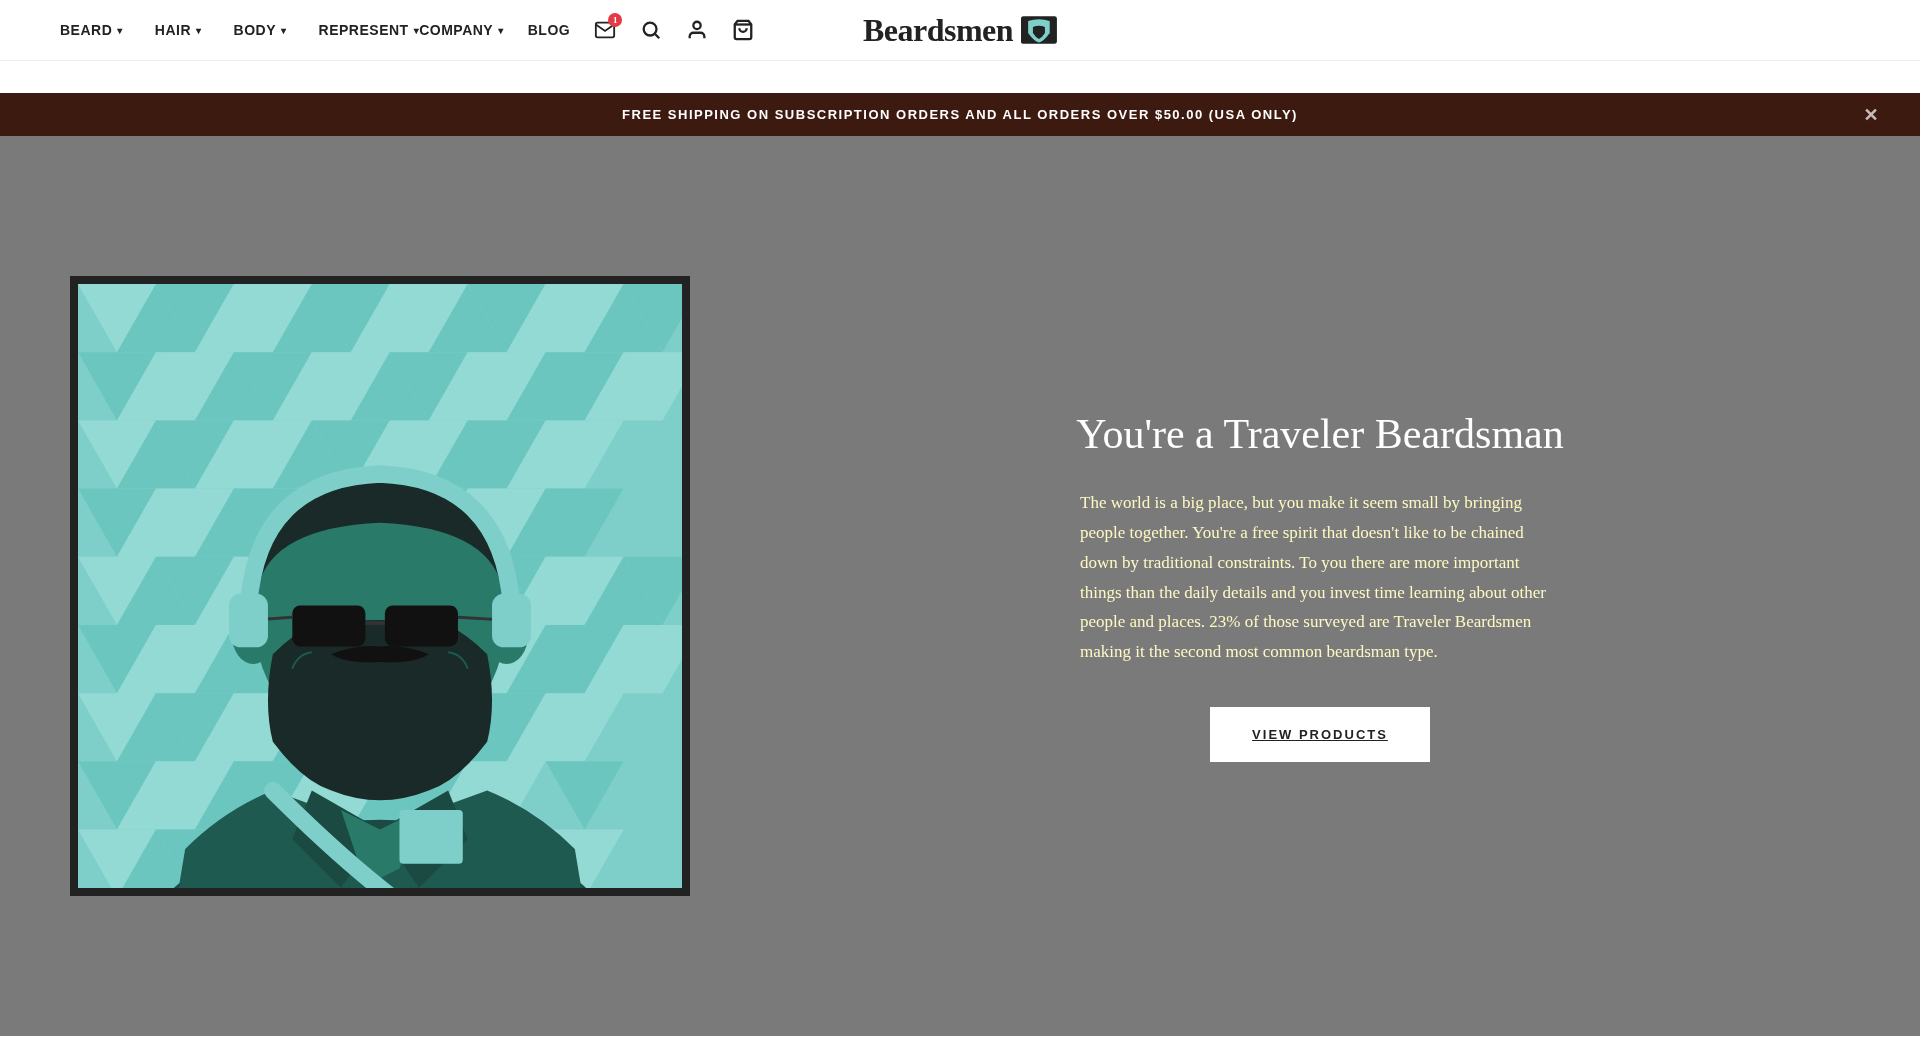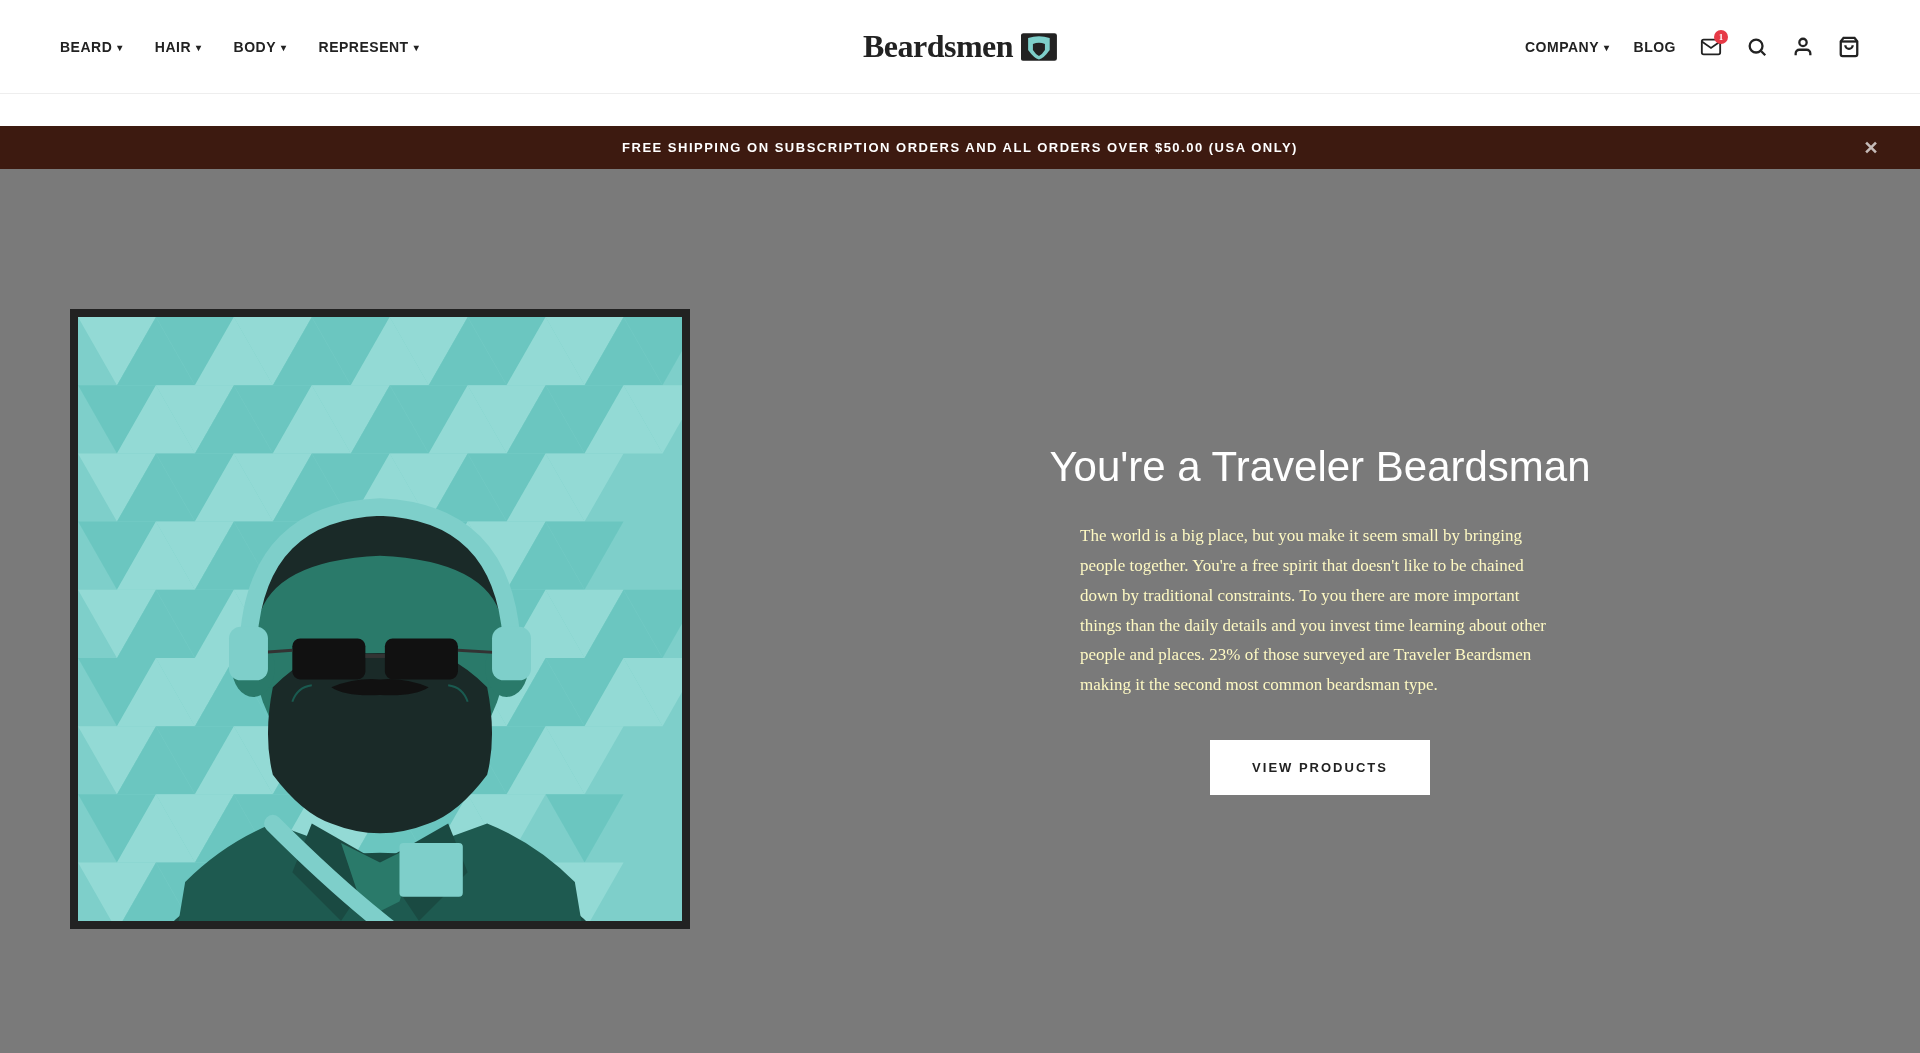--- a/index.html
+++ b/index.html
@@ -2,23 +2,22 @@
 <html><head>
   <meta charset="utf-8">
   <style>
     * { margin: 0; padding: 0; box-sizing: border-box; }
     body { font-family: 'Georgia', serif; background: #fff; width: 1920px; min-height: 1053px; overflow-x: hidden; }
 
     
     header {
       display: flex;
       align-items: center;
-      justify-content: space-between;
       padding: 0 60px;
-      height: 94px;
+      height: 61px;
       background: #fff;
       border-bottom: 1px solid #eee;
     }
     .nav-left {
       display: flex;
       align-items: center;
       gap: 32px;
     }
     .nav-item {
       display: flex;
@@ -151,21 +150,21 @@
       flex: 1;
       display: flex;
       flex-direction: column;
       align-items: center;
       justify-content: center;
       padding: 60px 120px 60px 80px;
       background: #7a7a7a;
       color: #fff;
     }
     .result-title {
-      font-family: Liberation Sans, sans-serif;
+      font-family: Liberation Serif, serif;
       font-size: 42px;
       font-weight: 400;
       color: #fff;
       margin-bottom: 30px;
       text-align: center;
     }
     .result-description {
       font-family: 'Georgia', serif;
       font-size: 17px;
       line-height: 1.75;
@@ -187,20 +186,21 @@
       border: 2px solid #fff;
       padding: 18px 30px;
       font-family: 'Arial', sans-serif;
       font-size: 13px;
       font-weight: 700;
       letter-spacing: 2px;
       text-transform: uppercase;
       cursor: pointer;
       text-align: center;
       transition: background 0.2s, color 0.2s;
+      text-decoration: underline;
     }
   </style>
 </head>
 <body>
 
 <header>
   <nav class="nav-left">
     <div class="nav-item">
       <span>BEARD</span>
       <span class="chevron">▾</span>

